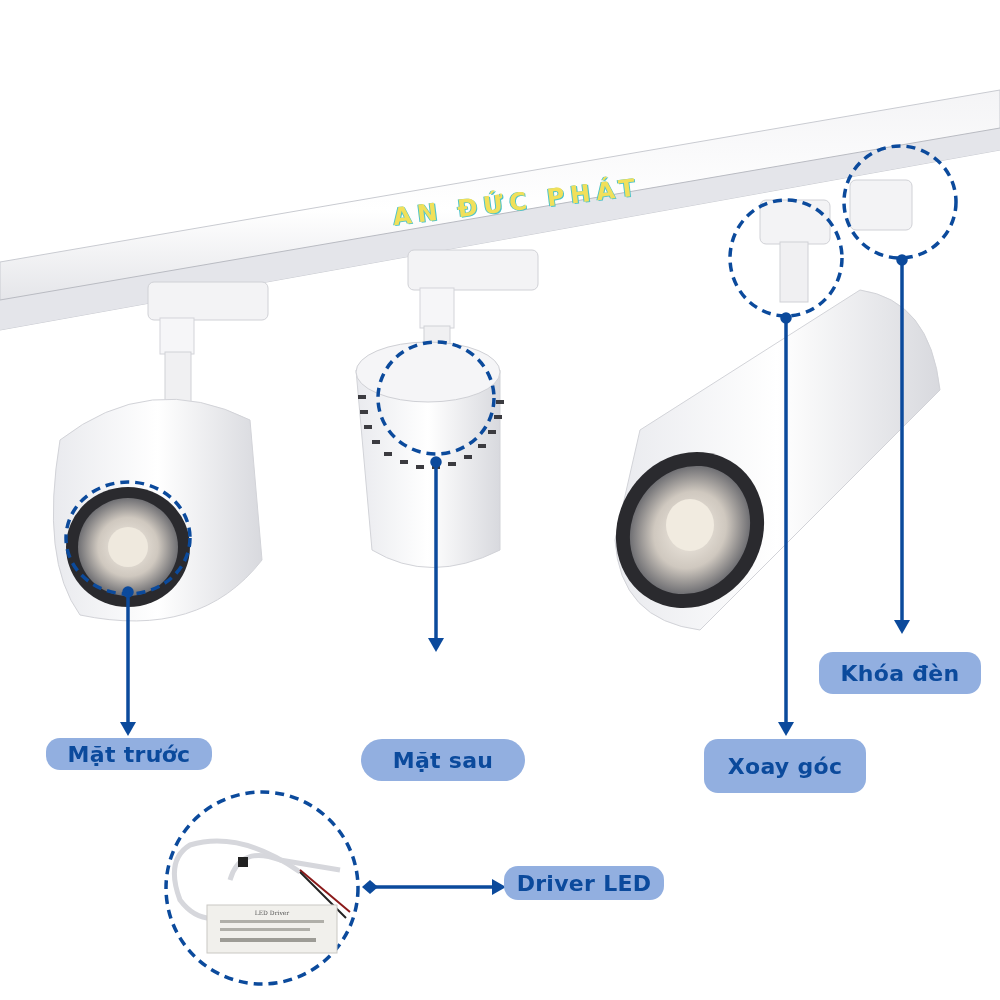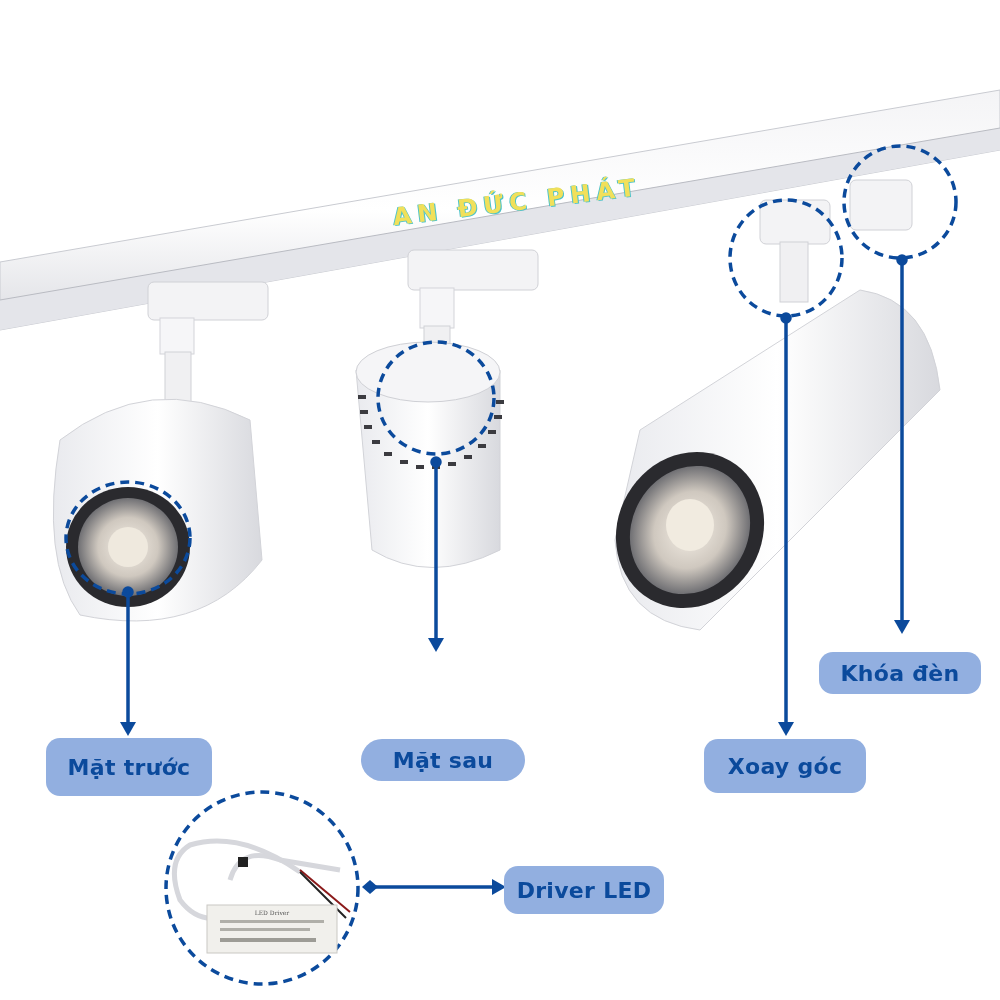--- a/index.html
+++ b/index.html
@@ -125,17 +125,17 @@
     <rect x="207" y="905" width="130" height="48" fill="#f1f0ec" stroke="#c9c8c3"></rect>
     <text x="272" y="915" font-size="6" text-anchor="middle" fill="#555" font-family="DejaVu Serif, serif">LED Driver</text>
     <rect x="220" y="920" width="104" height="3" fill="#b0afa9"></rect>
     <rect x="220" y="928" width="90" height="3" fill="#b0afa9"></rect>
     <rect x="220" y="938" width="96" height="4" fill="#9d9c96"></rect>
   </g>
 </svg>
 
 <div class="watermark">AN ĐỨC PHÁT</div>
 
-<div class="label" style="left:46px;top:738px;width:166px;height:58px;">Mặt trước</div>
+<div class="label" style="left:46px;top:738px;width:166px;height:32px;">Mặt trước</div>
 <div class="label" style="left:361px;top:739px;width:164px;height:42px;border-radius:21px;">Mặt sau</div>
 <div class="label" style="left:704px;top:739px;width:162px;height:54px;">Xoay góc</div>
 <div class="label" style="left:819px;top:652px;width:162px;height:42px;">Khóa đèn</div>
-<div class="label" style="left:504px;top:866px;width:160px;height:48px;">Driver LED</div>
+<div class="label" style="left:504px;top:866px;width:160px;height:34px;">Driver LED</div>
 
 </body></html>

